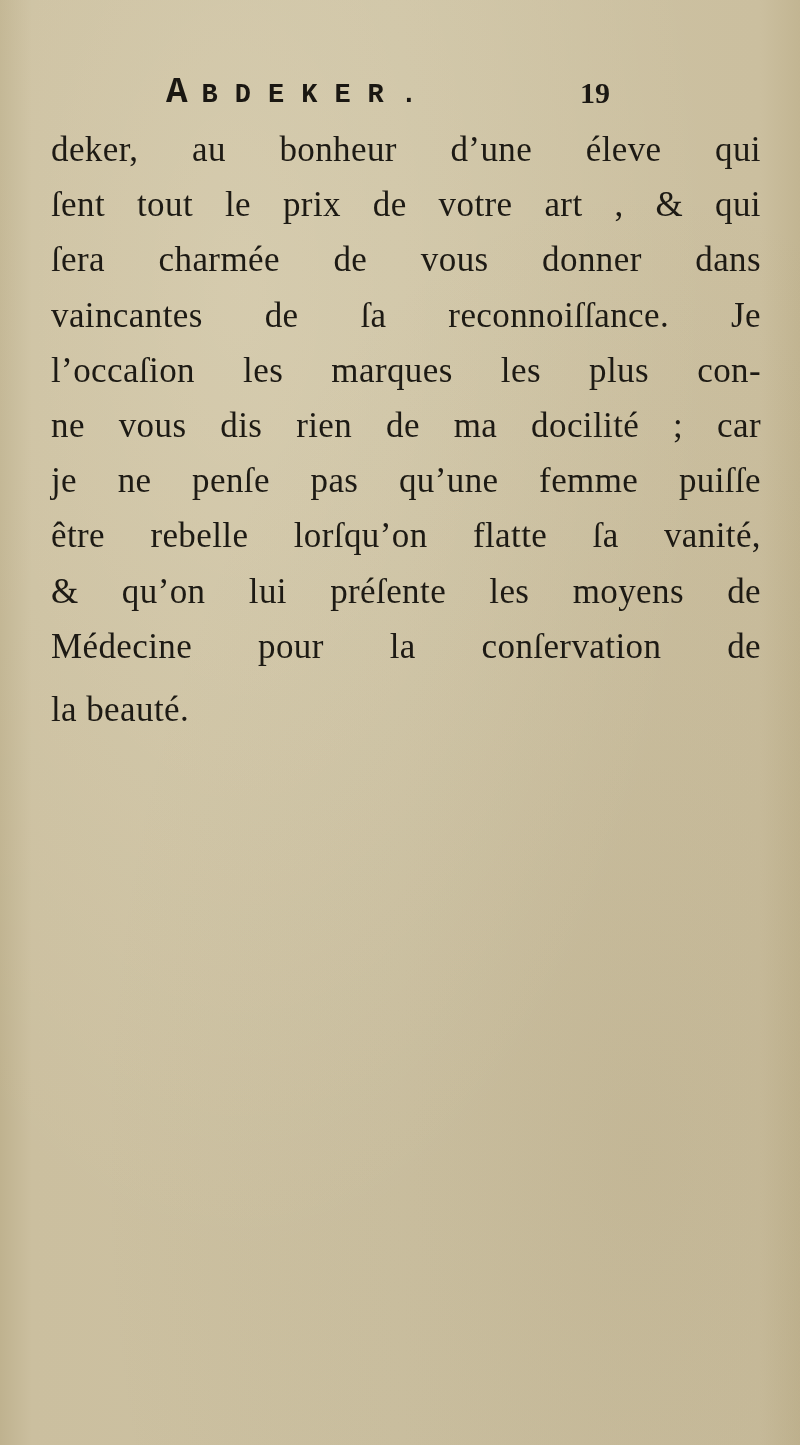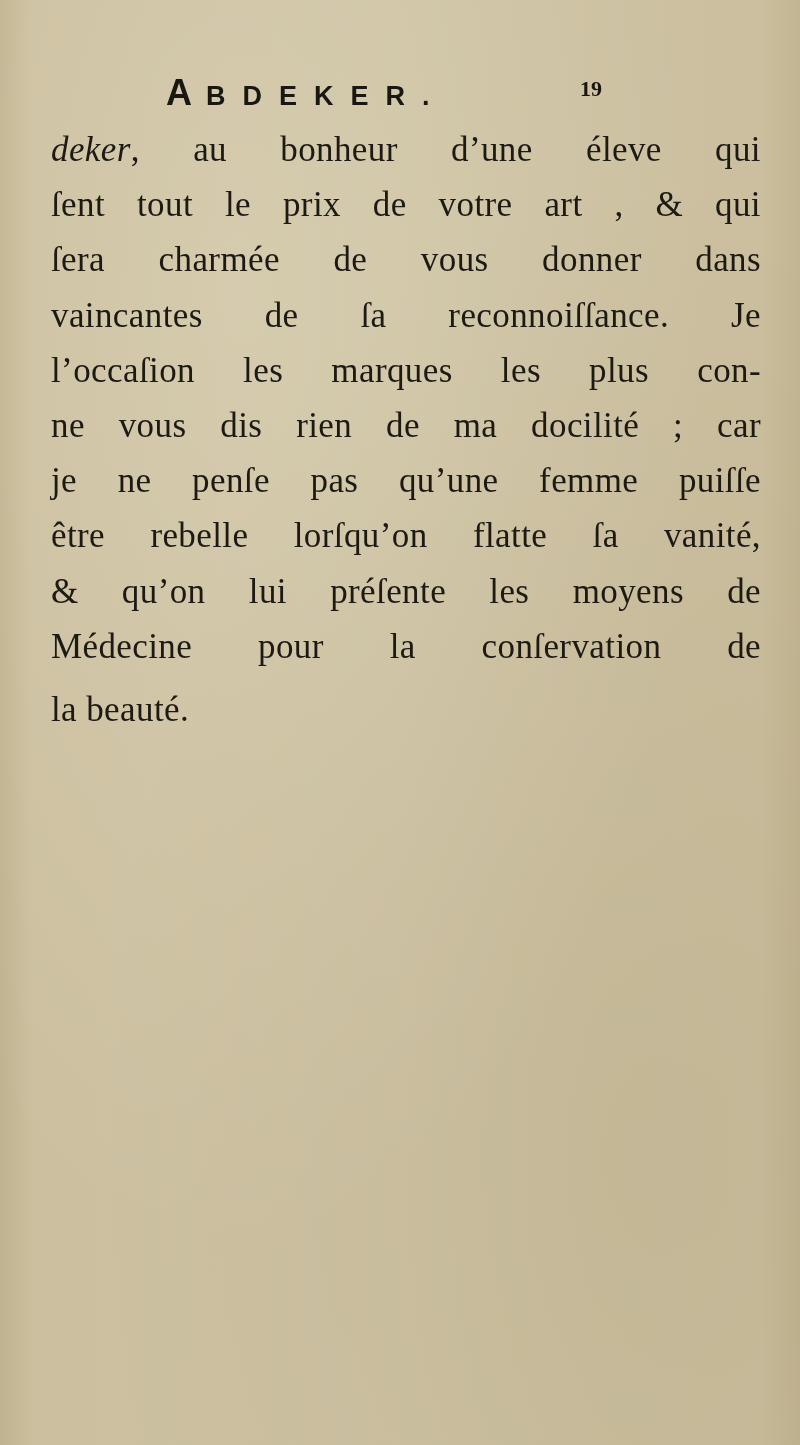--- a/index.html
+++ b/index.html
@@ -27,38 +27,38 @@
       position: absolute;
       top: 68px;
       left: 0;
       width: 800px;
       height: 50px;
     }
     .running-head {
       position: absolute;
       left: 166px;
       top: 4px;
-      font-family: Liberation Sans, sans-serif;
+      font-family: Liberation Mono, monospace;
       font-weight: bold;
       font-size: 27px;
       letter-spacing: 17px;
       color: #1a1712;
       white-space: nowrap;
     }
     .running-head .first {
       font-size: 36px;
       letter-spacing: 14px;
     }
     .page-number {
       position: absolute;
       left: 580px;
       top: 8px;
       font-family: "Liberation Serif", "DejaVu Serif", serif;
       font-weight: bold;
-      font-size: 22px;
+      font-size: 30px;
       color: #1a1712;
     }
     .body-text {
       position: absolute;
       top: 122px;
       left: 51px;
       width: 710px;
     }
     .line {
       display: block;
@@ -69,21 +69,20 @@
       text-align: justify;
       text-align-last: justify;
       white-space: nowrap;
       letter-spacing: 0.4px;
     }
     .line.last {
       text-align-last: left;
       margin-top: 8px;
     }
     .line .italic {
-      font-style: italic;
     }
   </style>
 </head>
 <body>
 
 <div class="page">
 
   <div class="header">
     <div class="running-head"><span class="first">A</span><span>BDEKER.</span></div>
     <div class="page-number">19</div>

